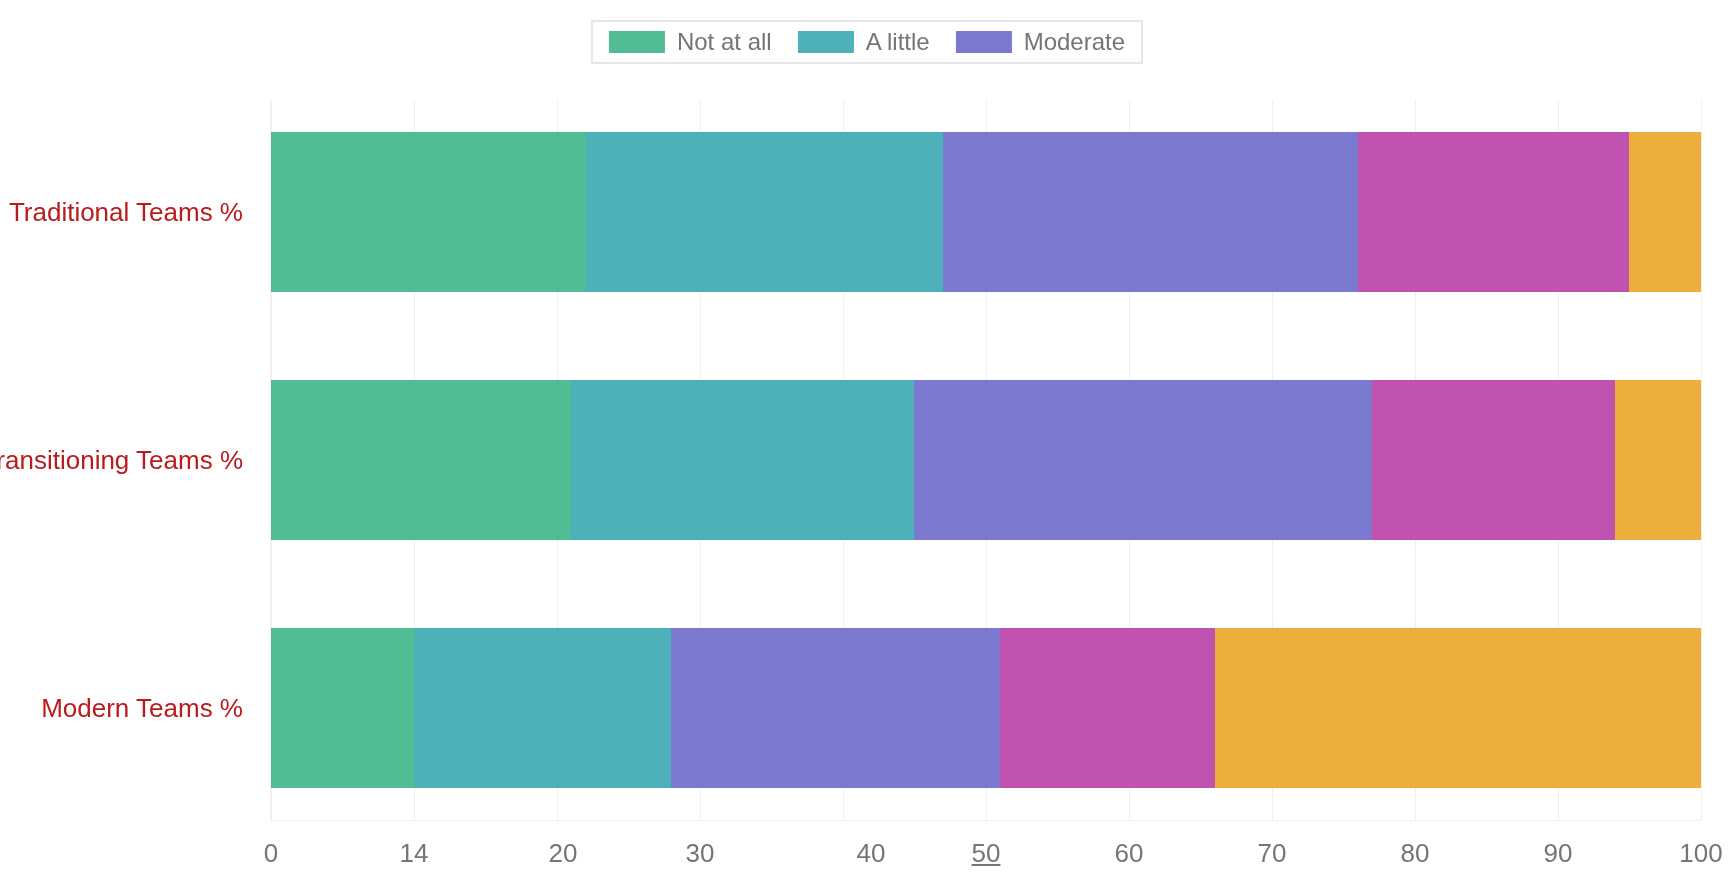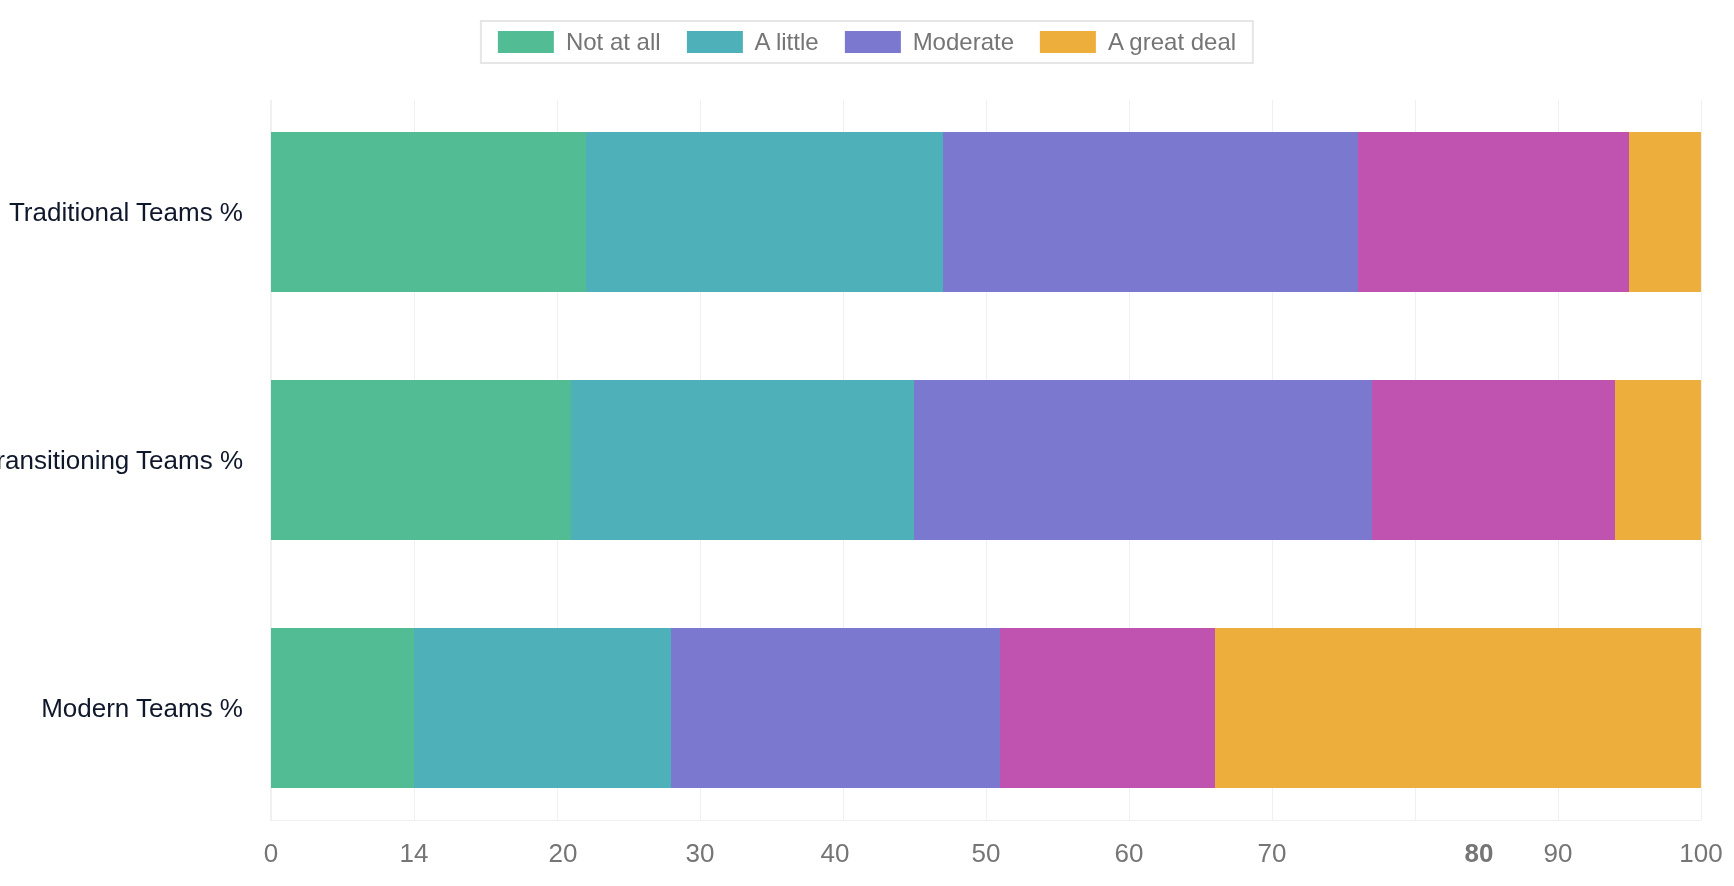--- a/index.html
+++ b/index.html
@@ -72,21 +72,21 @@
     align-items: stretch;
   }
   .segment {
     height: 100%;
   }
   .y-label {
     position: absolute;
     right: 100%;
     padding-right: 28px;
     font-size: 26px;
-    color: #0f172a;
+    color: #b91c1c;
     white-space: nowrap;
     transform: translateY(-50%);
   }
 </style>
 </head>
 <body>
 
 <div class="chart-wrap">
 
   <div class="legend">
@@ -95,46 +95,42 @@
       <span>Not at all</span>
     </div>
     <div class="legend-item">
       <span class="legend-swatch" style="background-color: rgb(78, 176, 184);"></span>
       <span>A little</span>
     </div>
     <div class="legend-item">
       <span class="legend-swatch" style="background-color: rgb(123, 120, 207);"></span>
       <span>Moderate</span>
     </div>
-    <div class="legend-item">
-      <span class="legend-swatch" style="background-color: rgb(238, 174, 59);"></span>
-      <span>A great deal</span>
-    </div>
   </div>
 
   <div class="plot" id="plot">
 
   <div class="gridline" style="left: 0px;"></div>
       <div class="x-tick-label" style="left: 0px;">0</div>
       <div class="gridline" style="left: 143px;"></div>
       <div class="x-tick-label" style="left: 143px;">14</div>
       <div class="gridline" style="left: 286px;"></div>
       <div class="x-tick-label" style="left: 292px;">20</div>
       <div class="gridline" style="left: 429px;"></div>
       <div class="x-tick-label" style="left: 429px;">30</div>
       <div class="gridline" style="left: 572px;"></div>
-      <div class="x-tick-label" style="left: 564px;">40</div>
+      <div class="x-tick-label" style="left: 600px;">40</div>
       <div class="gridline" style="left: 715px;"></div>
-      <div class="x-tick-label" style="left: 715px;">50</div>
+      <div class="x-tick-label" style="left: 715px; text-decoration: underline;">50</div>
       <div class="gridline" style="left: 858px;"></div>
       <div class="x-tick-label" style="left: 858px;">60</div>
       <div class="gridline" style="left: 1001px;"></div>
       <div class="x-tick-label" style="left: 1001px;">70</div>
       <div class="gridline" style="left: 1144px;"></div>
-      <div class="x-tick-label" style="left: 1208px; font-weight: bold;">80</div>
+      <div class="x-tick-label" style="left: 1144px;">80</div>
       <div class="gridline" style="left: 1287px;"></div>
       <div class="x-tick-label" style="left: 1287px; text-align: center;">90</div>
       <div class="gridline" style="left: 1430px;"></div>
       <div class="x-tick-label" style="left: 1430px;">100</div>
       <div class="bar-row" style="top: 32px; height: 160px;">
         <div class="y-label" style="top: 50%;">Traditional Teams %</div>
         <div class="segment" style="width: 314.6px; background-color: rgb(82, 189, 148);"></div>
         <div class="segment" style="width: 357.5px; background-color: rgb(78, 176, 184);"></div>
         <div class="segment" style="width: 414.7px; background-color: rgb(123, 120, 207);"></div>
         <div class="segment" style="width: 271.7px; background-color: rgb(193, 83, 176);"></div>

